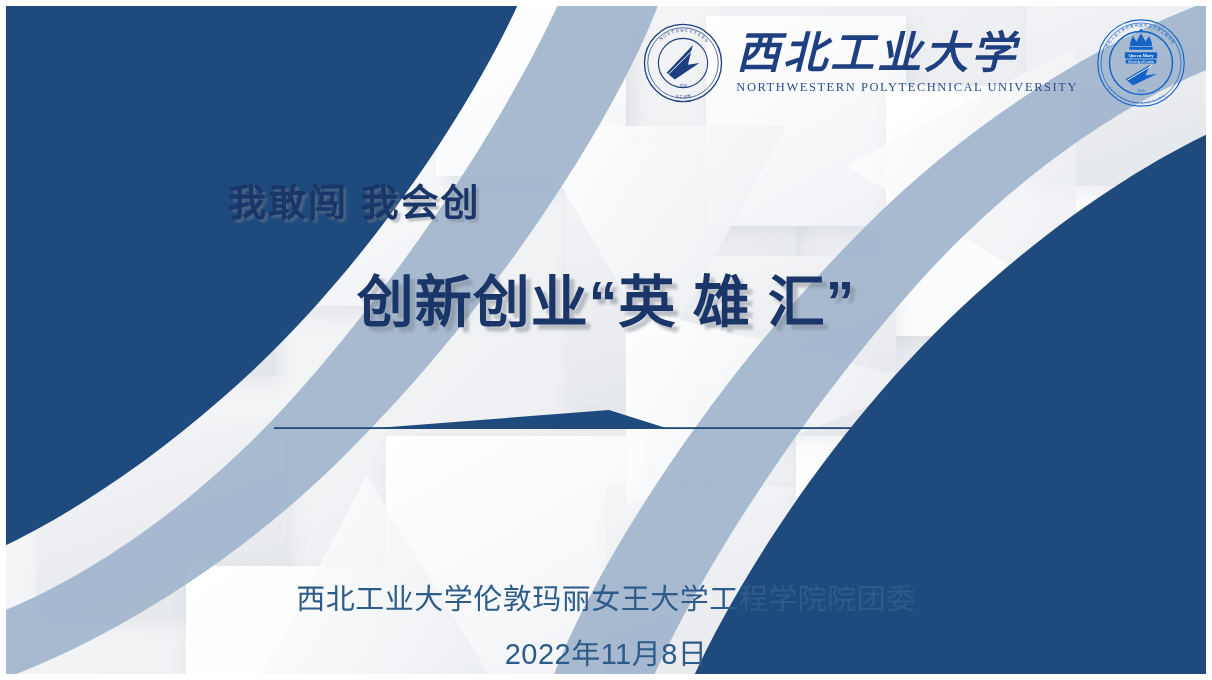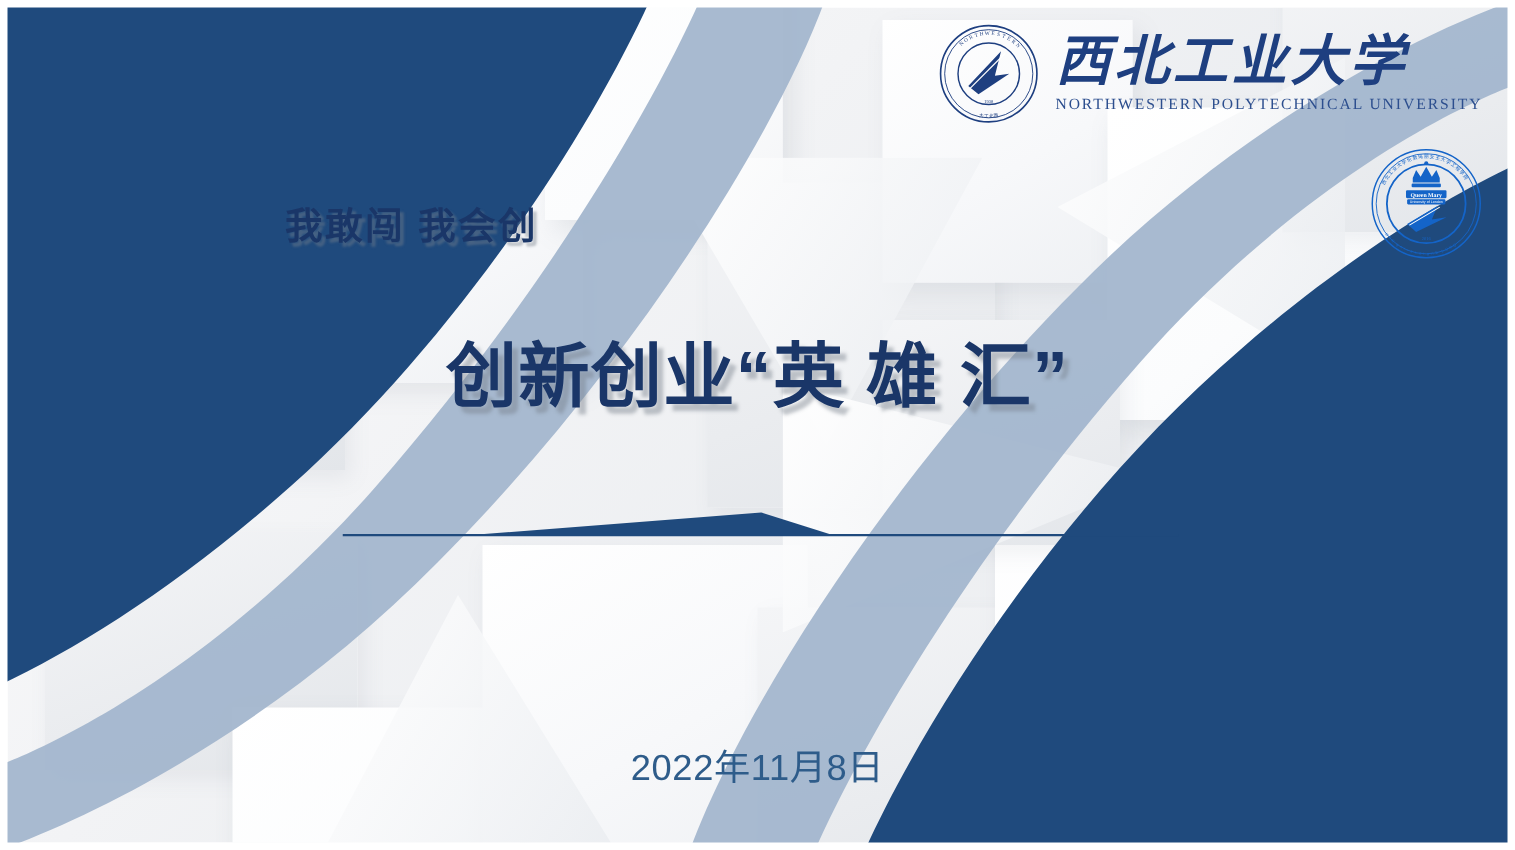--- a/index.html
+++ b/index.html
@@ -66,23 +66,22 @@
     box-sizing: border-box;
     pointer-events: none;
   }
 
   
   .logo-bar {
     position: absolute;
     top: 18px;
     right: 26px;
     display: flex;
-    align-items: flex-end;
+    align-items: center;
     gap: 18px;
-    flex-direction: column;
   }
   .npu-logo { display: flex; align-items: center; gap: 12px; }
   .npu-seal { width: 82px; height: 82px; flex: none; }
   .npu-words { display: flex; flex-direction: column; justify-content: center; }
   .npu-cn {
     font-family: "Liberation Serif", "DejaVu Serif", serif;
     font-weight: 700;
     font-size: 44px;
     line-height: 1.05;
     letter-spacing: 3px;
@@ -97,24 +96,24 @@
     color: #2c4e8e;
     white-space: nowrap;
     margin-top: 3px;
   }
   .qm-seal { width: 90px; height: 90px; flex: none; }
 
   
   .kicker {
     position: absolute;
     left: 228px;
-    top: 156px;
+    top: 172px;
     font-family: "Liberation Sans", "DejaVu Sans", sans-serif;
     font-weight: 700;
-    font-size: 30px;
+    font-size: 38px;
     letter-spacing: 2px;
     color: #1a3668;
     text-shadow: 3px 3px 2px rgba(120,128,140,0.45);
     white-space: nowrap;
   }
 
   .headline {
     position: absolute;
     left: 50%;
     transform: translateX(-50%);
@@ -304,16 +303,17 @@
   <div class="headline">创新创业“英 雄 汇”</div>
 
   <div class="rule-wrap">
     <svg viewBox="0 0 669 32" preserveAspectRatio="none" width="669" height="32">
       <path d="M 103 30 L 335 12 L 392 30 Z" fill="#1f4a7d"></path>
       <rect x="0" y="29.2" width="669" height="1.8" fill="#1f4a7d"></rect>
     </svg>
   </div>
 
   <div class="footer">
+    <div class="footer-line">西北工业大学伦敦玛丽女王大学工程学院院团委</div>
     <div class="footer-line footer-date">2022年11月8日</div>
   </div>
 
 </div>
 
 </body></html>

